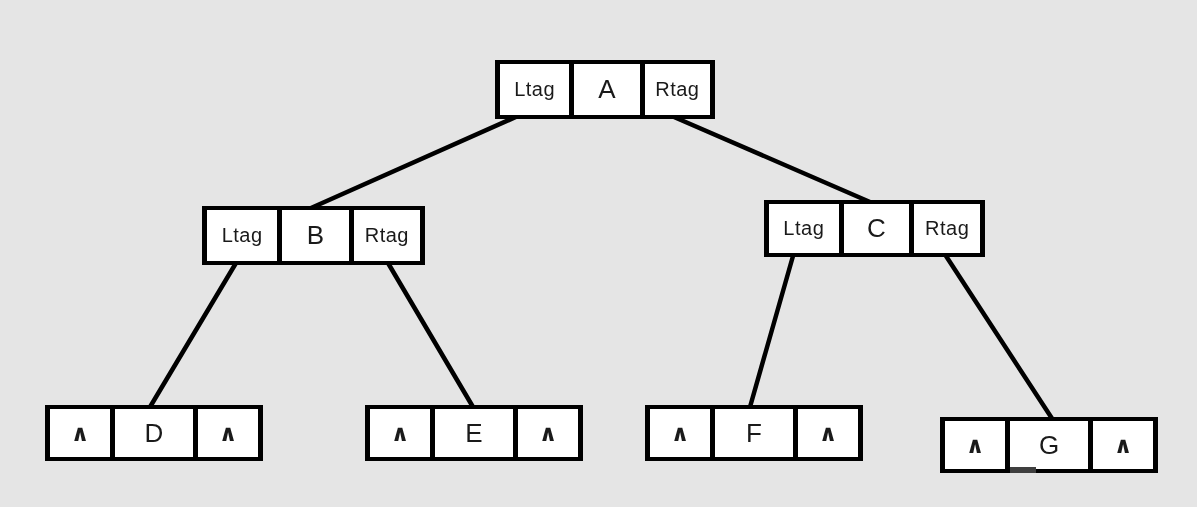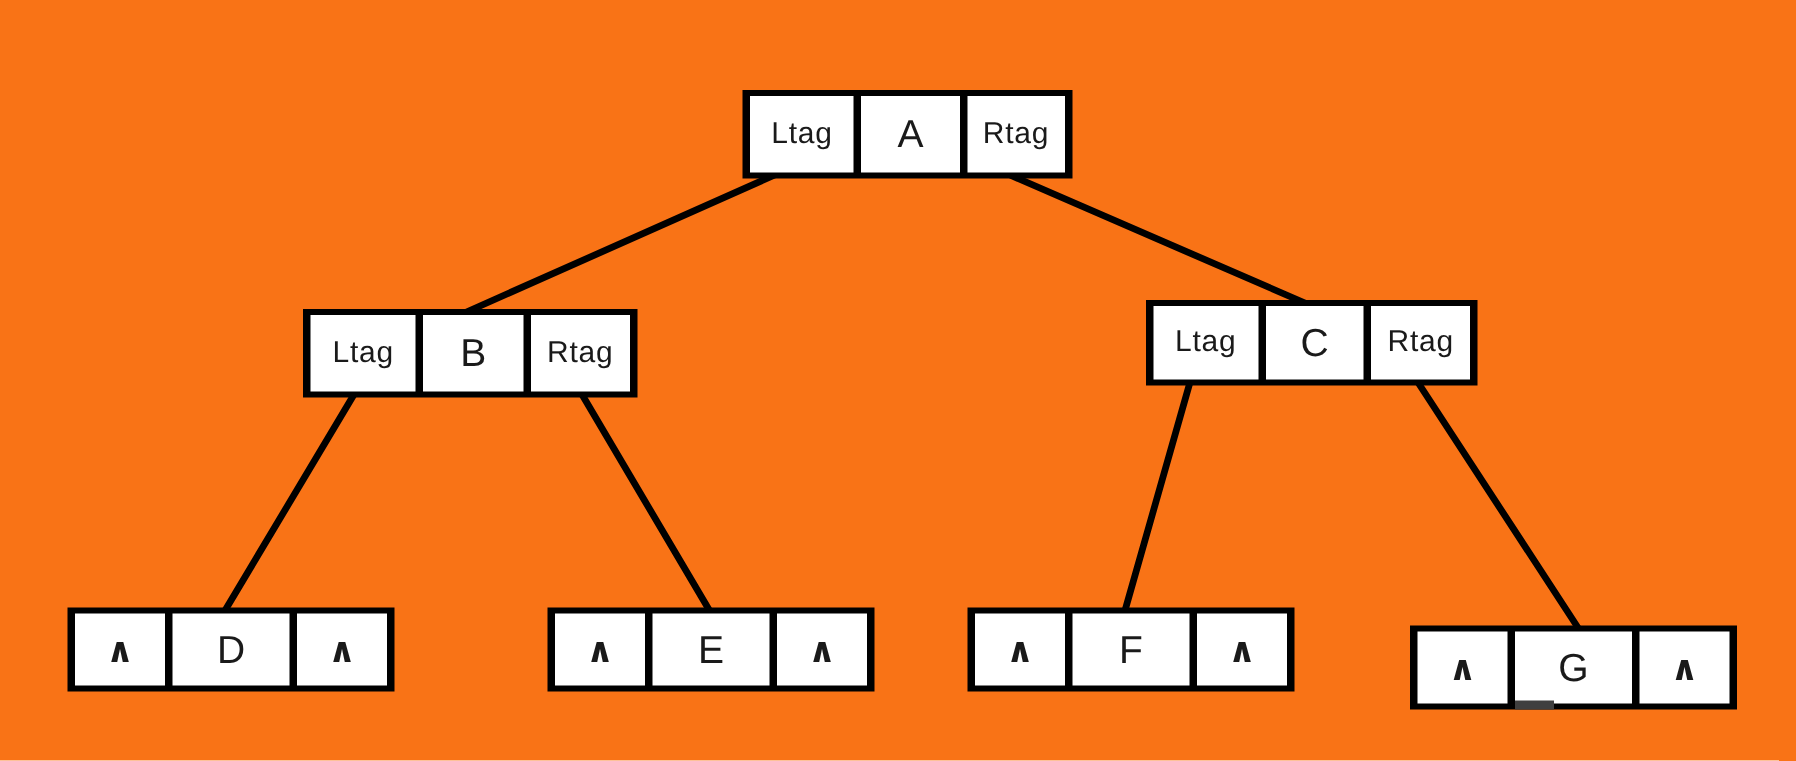--- a/index.html
+++ b/index.html
@@ -5,21 +5,21 @@
   html, body {
     margin: 0;
     padding: 0;
     background: #ffffff;
     font-family: "Liberation Sans", "DejaVu Sans", sans-serif;
   }
   .canvas {
     position: relative;
     width: 1197px;
     height: 507px;
-    background: #f97316;
+    background: #e5e5e5;
     overflow: hidden;
   }
   .edges {
     position: absolute;
     left: 0;
     top: 0;
     width: 1197px;
     height: 507px;
   }
   .edges line {

